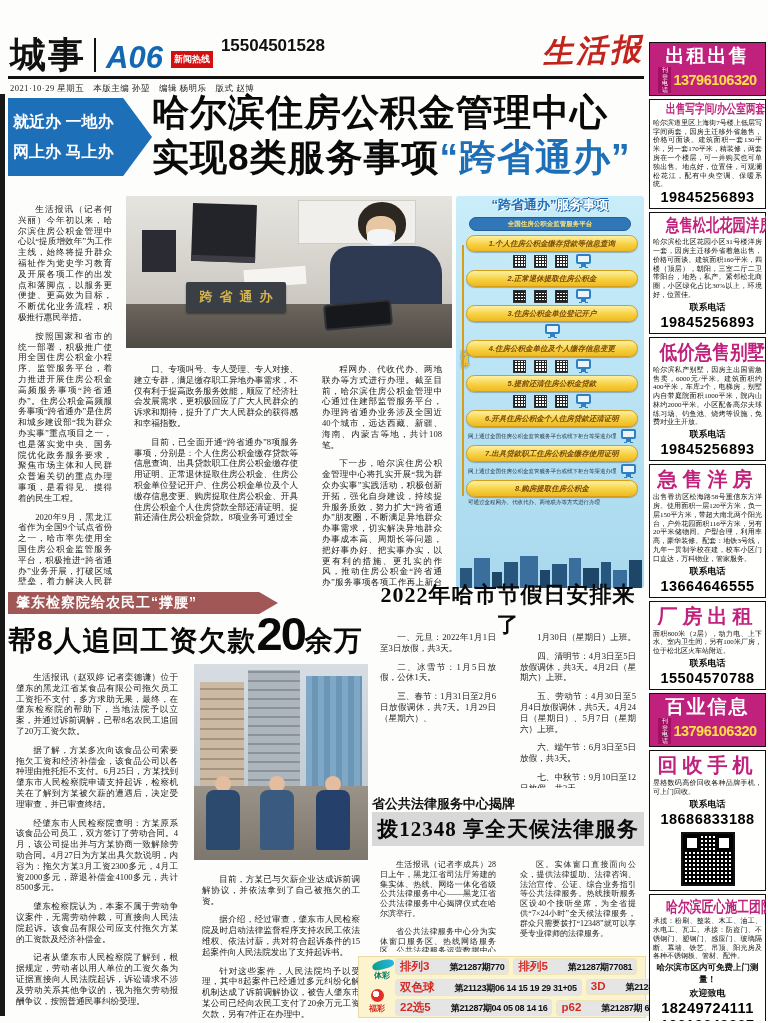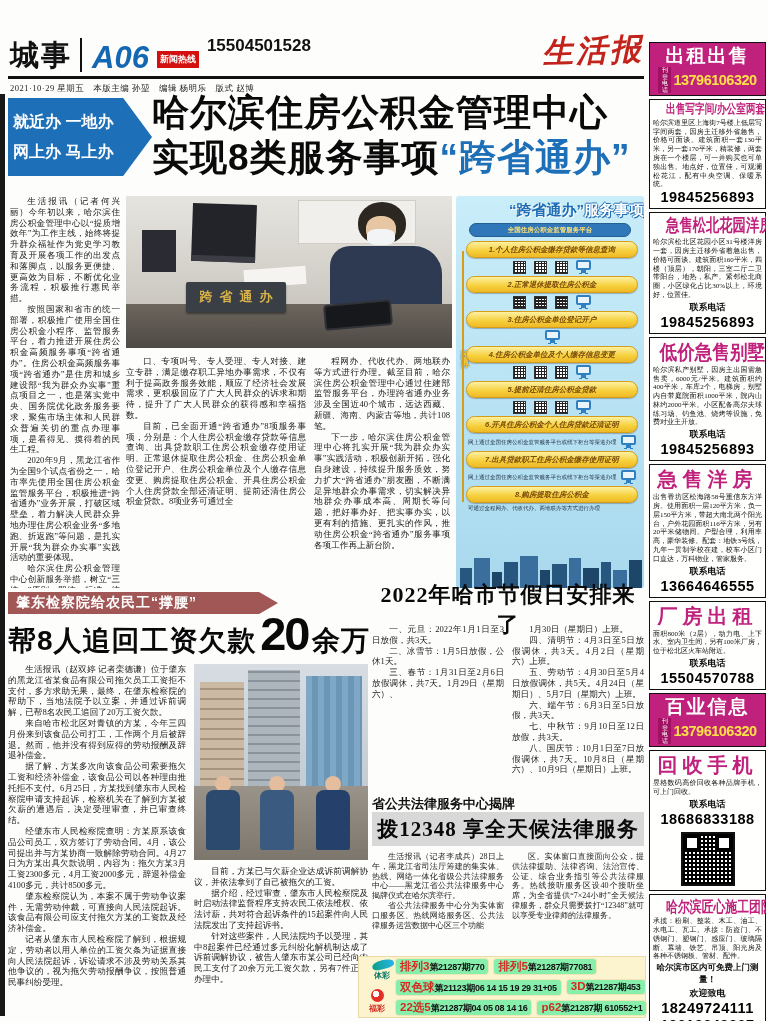--- a/index.html
+++ b/index.html
@@ -1,24 +1,24 @@
 <!DOCTYPE html>
 <html><head>
 <meta charset="utf-8">
 <style>
   html,body{margin:0;padding:0;background:#e8e8e8;}
   #page{position:relative;width:768px;height:1023px;background:#fdfdfb;overflow:hidden;
         font-family:"Liberation Serif","DejaVu Serif",serif;color:#111;}
   [data-name]{box-sizing:border-box;}
-  p{margin:0;text-indent:2em;}
+  p{margin:8px;text-indent:2em;}
 
   
   .edge{position:absolute;left:0;top:94px;width:5px;height:922px;background:#181818;}
   #header{position:absolute;left:10px;top:28px;width:634px;height:46px;display:flex;align-items:flex-end;gap:8px;}
-  .section{font-size:29px;font-weight:900;letter-spacing:2px;line-height:38px;}
+  .section{font-size:36px;font-weight:900;letter-spacing:2px;line-height:38px;}
   .hdr-div{width:2px;height:34px;background:#111;margin:0 2px 2px 0;}
   .pageno{color:#1468b3;font-family:"Liberation Sans",sans-serif;font-style:italic;font-weight:900;font-size:31px;line-height:33px;}
   .hotline-label{background:#d40f0f;color:#fff;font-size:9px;font-weight:700;padding:2px 3px;margin-bottom:6px;font-family:"Liberation Sans",sans-serif;}
   .hotline-num{font-size:17px;font-weight:900;margin-bottom:18px;font-family:"Liberation Sans",sans-serif;}
   .masthead{margin-left:auto;color:#c2231c;font-size:31px;font-weight:900;font-style:italic;letter-spacing:3px;transform:rotate(-2deg);margin-bottom:2px;}
   .hdr-rule{position:absolute;left:8px;top:76px;width:636px;height:3px;background:#111;}
   .dateline{position:absolute;left:10px;top:83px;font-size:8.5px;color:#222;letter-spacing:.5px;}
 
   
   .lead-kicker{position:absolute;left:8px;top:98px;width:144px;height:78px;background:#1d6fb8;
@@ -42,42 +42,42 @@
   .ph-mask{position:absolute;left:241px;top:33px;width:28px;height:16px;background:#f2f4f6;border-radius:35%;}
   .ph-torso{position:absolute;left:204px;top:50px;width:112px;height:64px;background:#2e3a52;border-radius:20px 28px 0 0;}
   .ph-papers{position:absolute;left:118px;top:72px;width:62px;height:18px;background:#f5f4f0;transform:rotate(-4deg);}
   .ph-desk{position:absolute;left:0;bottom:0;width:100%;height:44px;background:linear-gradient(180deg,#6b655d,#4e4a44);}
   .ph-tablet{position:absolute;left:198px;top:106px;width:68px;height:26px;background:#17181c;border:2px solid #303238;border-radius:4px;transform:rotate(-5deg);}
   .ph-sign{position:absolute;left:60px;top:86px;width:100px;height:30px;background:#3a3f46;border-radius:2px;display:flex;align-items:center;justify-content:center;box-shadow:0 2px 2px rgba(0,0,0,.4);}
   .ph-sign span{color:#d9b44a;font-weight:900;font-size:13px;letter-spacing:7px;padding-left:7px;}
 
   
   #infographic{position:absolute;left:456px;top:196px;width:188px;height:392px;background:linear-gradient(180deg,#c9edf9,#a9d9ee);overflow:hidden;border-radius:3px;}
-  .ig-title{text-align:right;font-weight:900;font-size:15px;font-family:"Liberation Sans",sans-serif;margin-top:5px;}
+  .ig-title{text-align:center;font-weight:900;font-size:13px;font-family:"Liberation Sans",sans-serif;}
   .ig-title-accent{color:#1e6db5;text-shadow:1px 1px 0 #fff;}
   .ig-title-rest{color:#fff;text-shadow:-1px 0 0 #1e6db5,1px 1px 0 #1e6db5,0 -1px 0 #1e6db5;}
   .ig-sub{margin:3px auto 0;width:86%;background:#2f77b8;border:1px solid #255f94;color:#ffe27a;font-size:6.5px;line-height:8px;text-align:center;border-radius:8px;padding:2px;font-weight:700;font-family:"Liberation Sans",sans-serif;}
   .ig-ribbon{position:absolute;left:2px;top:148px;writing-mode:vertical-rl;font-size:8px;color:#f4c63d;font-weight:900;letter-spacing:3px;text-shadow:0 0 2px #1a5f9e;font-family:"Liberation Sans",sans-serif;}
   .ig-items{position:relative;margin:4px 6px 0 10px;}
   .ig-items::before{content:"";position:absolute;left:-4px;top:10px;bottom:10px;width:2px;background:#d79c18;}
   .ig-bar{background:linear-gradient(180deg,#fdf0a0,#f6cf3a 60%,#eeb927);border:1px solid #d79c18;border-radius:9px;color:#7c4a0a;font-weight:900;font-size:7.5px;line-height:9px;padding:3px 4px;text-align:center;margin:2px 0;box-shadow:0 1px 1px rgba(0,0,0,.25);font-family:"Liberation Sans",sans-serif;white-space:nowrap;overflow:hidden;font-style:italic;}
   .ig-icons{display:flex;justify-content:center;align-items:center;gap:8px;margin:1px 0 2px;}
   .ig-qr{width:13px;height:13px;border:1px solid #333;background:repeating-linear-gradient(0deg,#222 0 1.5px,transparent 1.5px 3px),repeating-linear-gradient(90deg,#222 0 1.5px,#fff 1.5px 3px);}
   .ig-pc{width:15px;height:10px;background:#eaf4fb;border:2px solid #2f7fc1;border-radius:2px;position:relative;margin-bottom:4px;}
   .ig-pc::after{content:"";position:absolute;left:3px;bottom:-5px;width:5px;height:3px;background:#2f7fc1;box-shadow:-3px 2px 0 -1px #2f7fc1,3px 2px 0 -1px #2f7fc1;}
   .ig-note{display:flex;align-items:center;gap:4px;font-size:5.5px;color:#234;line-height:6.5px;margin:0 2px 1px;text-align:left;}
   .ig-note span{flex:1;}
   .ig-skyline{position:absolute;bottom:0;left:0;right:0;height:34px;display:flex;align-items:flex-end;gap:2px;padding:0 4px;overflow:hidden;}
   .ig-bld{flex:0 0 auto;}
 
   
   .zd-kicker{position:absolute;left:8px;top:592px;width:270px;height:22px;background:#a25757;
     clip-path:polygon(0 0,93% 0,100% 50%,93% 100%,0 100%);color:#fff;font-weight:900;font-size:14px;
     font-family:"Liberation Sans",sans-serif;display:flex;align-items:center;padding-left:8px;letter-spacing:1px;}
-  .zd-headline{position:absolute;left:8px;top:614px;width:362px;display:flex;align-items:baseline;font-family:"Liberation Sans",sans-serif;font-weight:900;color:#090909;justify-content:space-between;}
+  .zd-headline{position:absolute;left:8px;top:614px;width:362px;display:flex;align-items:baseline;font-family:"Liberation Sans",sans-serif;font-weight:900;color:#090909;}
   .zd-pre,.zd-suf{font-size:28px;letter-spacing:1px;}
   .zd-num{font-size:47px;letter-spacing:-2px;line-height:40px;}
   #zd-col1{left:8px;top:664px;width:178px;height:356px;}
   #zd-col2{left:194px;top:866px;width:174px;height:154px;}
   #zd-photo{position:absolute;left:194px;top:664px;width:174px;height:196px;overflow:hidden;background:linear-gradient(180deg,#d7dde3,#c4ccd4 60%,#b9b2a8);}
   .zp-b1{position:absolute;left:6px;top:18px;width:44px;height:106px;background:repeating-linear-gradient(0deg,#cbb9a4 0 8px,#a5937e 8px 10px);}
   .zp-b2{position:absolute;left:54px;top:6px;width:52px;height:118px;background:repeating-linear-gradient(0deg,#aeb6bd 0 7px,#8a939b 7px 9px);}
   .zp-b3{position:absolute;right:6px;top:12px;width:56px;height:114px;background:repeating-linear-gradient(90deg,#7fa8c7 0 6px,#6c96b6 6px 12px);}
   .zp-ground{position:absolute;left:0;bottom:0;width:100%;height:74px;background:linear-gradient(180deg,#9a938a,#7d766d);}
   .zp-f{position:absolute;bottom:8px;width:34px;height:76px;}
@@ -101,21 +101,21 @@
   
   #lottery{position:absolute;left:358px;top:956px;width:288px;height:62px;background:#fcf3cf;border:1px solid #e8dba6;display:flex;align-items:center;padding:2px 3px;gap:4px;}
   .lot-logos{display:flex;flex-direction:column;justify-content:space-between;height:54px;width:30px;flex:0 0 auto;}
   .lot-logo{text-align:center;font-size:8px;font-weight:900;font-family:"Liberation Sans",sans-serif;}
   .lot-logo.sports{color:#0a7a68;margin-left:10px;}
   .lot-logo.welfare{color:#d42b20;}
   .lot-swoosh{width:22px;height:9px;margin:0 auto 1px;border-radius:60% 60% 40% 40%;background:linear-gradient(90deg,#0aa08a,#2bb3e6);transform:rotate(-14deg);}
   .lot-bird{width:13px;height:13px;margin:0 auto 1px;border-radius:50%;background:radial-gradient(circle at 38% 38%,#fff 0 3px,#e23028 3.5px);}
   .lot-rows{flex:1;display:flex;flex-direction:column;justify-content:space-between;height:56px;}
   .lot-row{display:flex;gap:6px;align-items:center;}
-  .lot-cell{background:#86efac;border-radius:3px;padding:0 4px;display:inline-flex;align-items:baseline;gap:0;box-shadow:0 0 0 1px #f0e5b5;}
+  .lot-cell{background:#e5e5e5;border-radius:3px;padding:0 4px;display:inline-flex;align-items:baseline;gap:20px;box-shadow:0 0 0 1px #f0e5b5;}
   .lot-name{color:#d42b20;font-weight:900;font-size:11.5px;font-family:"Liberation Sans",sans-serif;white-space:nowrap;}
   .lot-detail{color:#111;font-weight:700;font-size:9px;font-family:"Liberation Sans",sans-serif;white-space:nowrap;letter-spacing:-0.3px;}
 
   
   #sidebar{position:absolute;left:649px;top:42px;width:117px;height:979px;display:flex;flex-direction:column;gap:3px;overflow:hidden;}
   .sb-box{border:1px solid #111;flex:0 0 auto;}
   .sb-banner{background:#c0217c;text-align:center;padding:2px;}
   .sb-banner-title{color:#fff;font-size:19px;font-weight:900;letter-spacing:2px;line-height:22px;font-family:"Liberation Sans",sans-serif;}
   .sb-banner-phone{display:flex;align-items:center;justify-content:center;gap:2px;}
   .sb-phone-label{font-size:6px;color:#fff;background:#a11063;padding:0 1px;line-height:6.5px;width:13px;text-align:center;}
@@ -257,21 +257,20 @@
   </div>
 
   <div class="zd-kicker" data-name="zhaodong-kicker">肇东检察院给农民工“撑腰”</div>
   <div class="zd-headline" data-name="zhaodong-headline">
     <span class="zd-pre" data-name="headline-text">帮8人追回工资欠款</span>
     <span class="zd-num" data-name="headline-number">20</span>
     <span class="zd-suf" data-name="headline-text">余万</span>
   </div>
   <div id="zd-col1" class="smallcol" data-name="zhaodong-column-1">
       <p data-name="paragraph">生活报讯（赵双婷 记者栾德谦）位于肇东的黑龙江省某食品有限公司拖欠员工工资拒不支付，多方求助无果，最终，在肇东检察院的帮助下，当地法院予以立案，并通过诉前调解，已帮8名农民工追回了20万工资欠款。</p>
-      <p data-name="paragraph">来自哈市松北区对青镇的方某，今年三四月份来到该食品公司打工，工作两个月后被辞退。然而，他并没有得到应得的劳动报酬及辞退补偿金。</p>
       <p data-name="paragraph">据了解，方某多次向该食品公司索要拖欠工资和经济补偿金，该食品公司以各种理由推托拒不支付。6月25日，方某找到肇东市人民检察院申请支持起诉，检察机关在了解到方某被欠薪的遭遇后，决定受理审查，并已审查终结。</p>
       <p data-name="paragraph">经肇东市人民检察院查明：方某原系该食品公司员工，双方签订了劳动合同。4月，该公司提出并与方某协商一致解除劳动合同。4月27日为方某出具欠款说明，内容为：拖欠方某3月工资2300多元，4月工资2000多元，辞退补偿金4100多元，共计8500多元。</p>
       <p data-name="paragraph">肇东检察院认为，本案不属于劳动争议案件，无需劳动仲裁，可直接向人民法院起诉。该食品有限公司应支付拖欠方某的工资款及经济补偿金。</p>
       <p data-name="paragraph">记者从肇东市人民检察院了解到，根据规定，劳动者以用人单位的工资欠条为证据直接向人民法院起诉，诉讼请求不涉及劳动关系其他争议的，视为拖欠劳动报酬争议，按照普通民事纠纷受理。</p>
     </div>
   <div id="zd-photo" data-name="zhaodong-photo">
     <div class="zp-b1" data-name="building"></div>
     <div class="zp-b2" data-name="building"></div>
     <div class="zp-b3" data-name="building-under-construction"></div>
     <div class="zp-ground" data-name="ground"></div>

